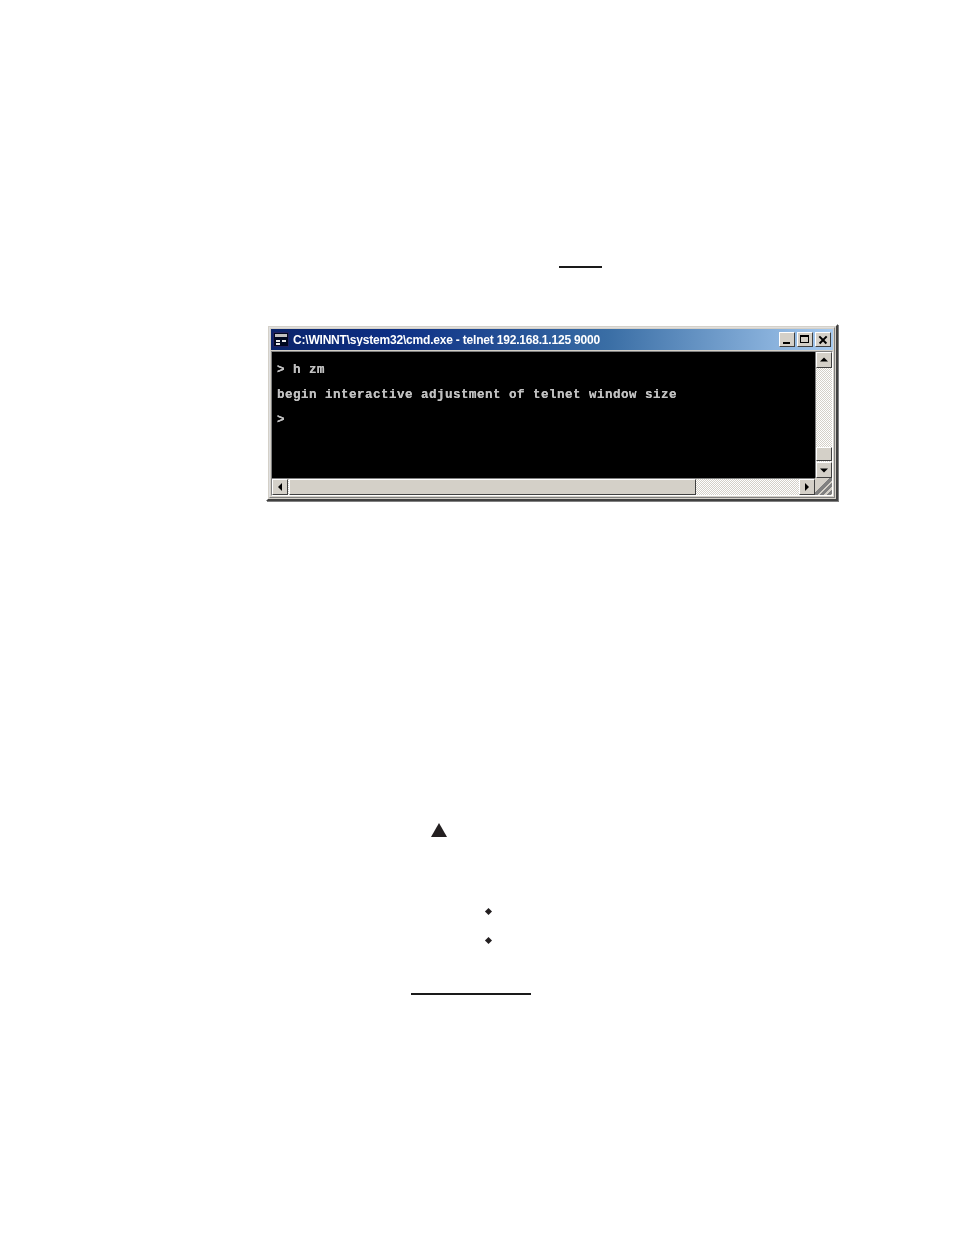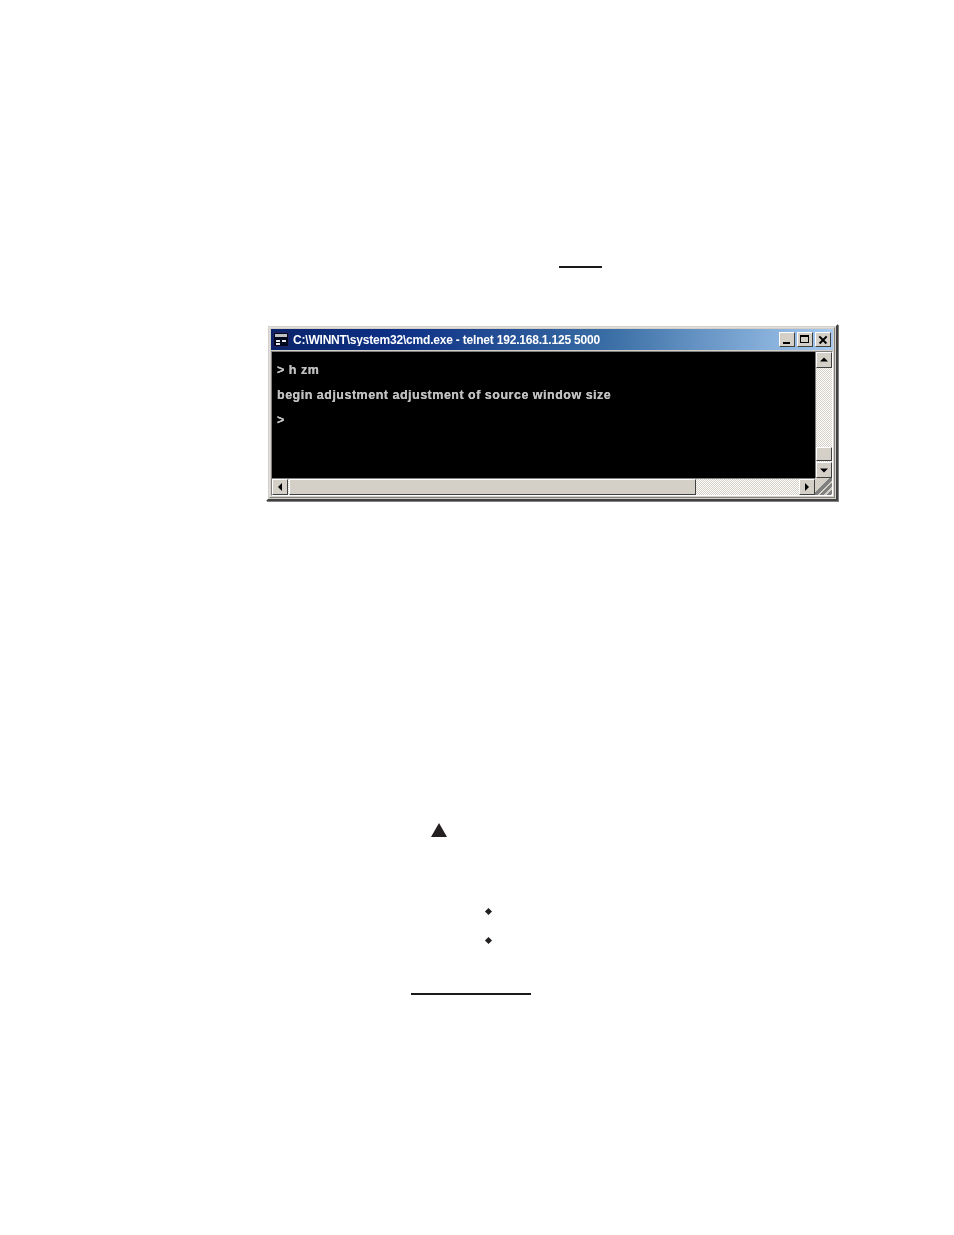--- a/index.html
+++ b/index.html
@@ -220,21 +220,21 @@
     right: 17px;
     bottom: 17px;
     background: #000000;
     overflow: hidden;
     padding: 6px 0 0 5px;
     box-sizing: border-box;
   }
 
   .console-line {
     color: #c0c0c0;
-    font-family: Liberation Sans, sans-serif;
+    font-family: Liberation Mono, monospace;
     font-size: 12.5px;
     line-height: 25px;
     white-space: pre;
     letter-spacing: 0.5px;
     font-weight: bold;
     text-shadow: 0 0 0 #c0c0c0;
   }
 
   
   #vscrollbar {
@@ -384,37 +384,37 @@
   <div class="bullet" id="bullet-1"></div>
   <div class="bullet" id="bullet-2"></div>
 
   <div class="rule" id="rule-bottom"></div>
 
   <div id="console-window">
     <div id="console-inner-frame"></div>
 
     <div id="title-bar">
       <div id="window-icon"></div>
-      <div id="title-text">C:\WINNT\system32\cmd.exe - telnet 192.168.1.125 5000</div>
+      <div id="title-text">C:\WINNT\system32\cmd.exe - telnet 192.168.1.125 9000</div>
 
       <div class="titlebar-buttons">
         <button class="tb-btn" id="btn-minimize" type="button" title="Minimize"></button>
         <button class="tb-btn" id="btn-maximize" type="button" title="Maximize"></button>
         <button class="tb-btn" id="btn-close" type="button" title="Close">
             <span class="x1"></span>
             <span class="x2"></span>
           </button>
       </div>
     </div>
 
     <div id="client-area">
 
       <div id="console-screen">
         <div class="console-line">&gt; h zm</div>
-        <div class="console-line">begin adjustment adjustment of source window size</div>
+        <div class="console-line">begin interactive adjustment of telnet window size</div>
         <div class="console-line">&gt;</div>
       </div>
 
       <div id="vscrollbar">
         <div class="sb-btn" id="vsb-up" title="Scroll up">
           <span class="arrow arrow-up"></span>
         </div>
         <div id="vsb-thumb"></div>
         <div class="sb-btn" id="vsb-down" title="Scroll down">
           <span class="arrow arrow-down"></span>

